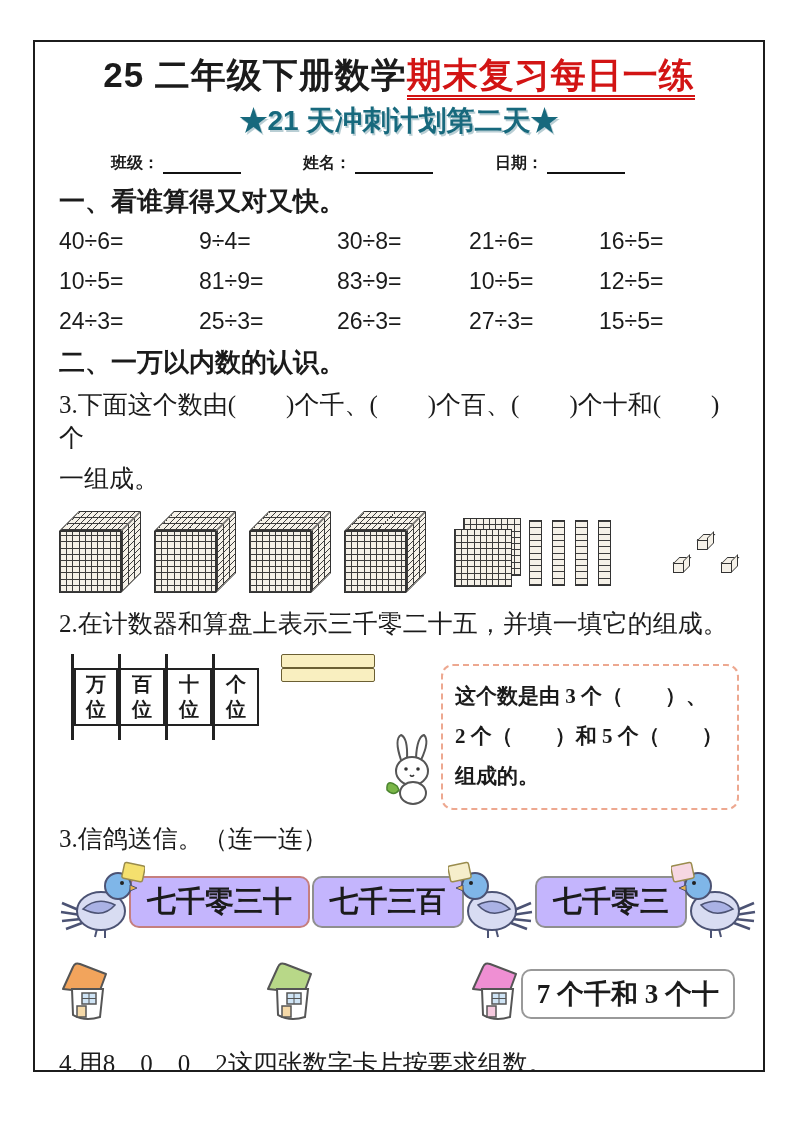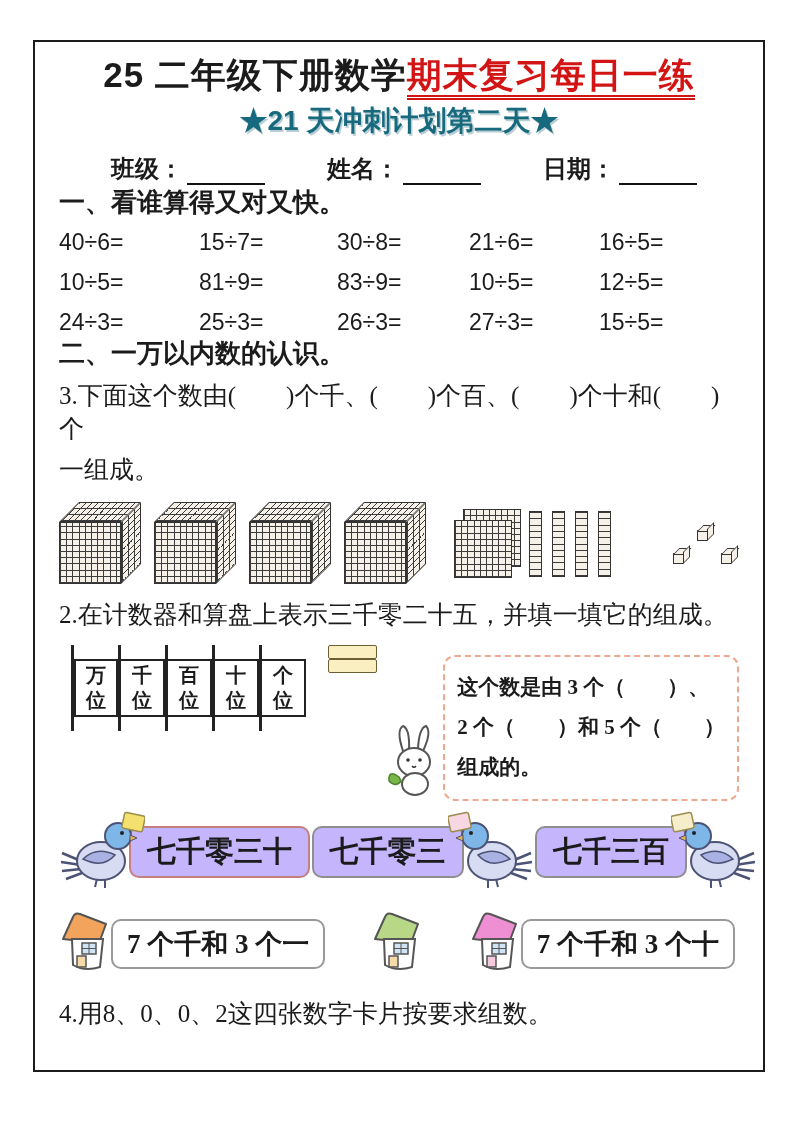--- a/index.html
+++ b/index.html
@@ -11,26 +11,26 @@
     border: 2.5px solid #1c1c1c; background: #fff; padding: 6px 24px; overflow: hidden;
   }
 
   
   .title-line { text-align: center; margin-top: 4px; font-family: "Liberation Sans", sans-serif;
     font-weight: bold; font-size: 35px; letter-spacing: 1px; white-space: nowrap; }
   .title-red { color: #d21414; border-bottom: 5px double #d21414; padding-bottom: 1px; }
   .subtitle { text-align: center; margin-top: 3px; font-family: "Liberation Sans", sans-serif;
     font-weight: bold; font-size: 28px; color: #17697d; text-shadow: 1.5px 1.5px 0 #b9ced4; }
   .info-row { display: flex; margin: 13px 0 0 52px; gap: 62px;
-    font-family: "Liberation Sans", sans-serif; font-weight: bold; font-size: 24px; text-align: center; }
+    font-family: "Liberation Sans", sans-serif; font-weight: bold; font-size: 16px; text-align: center; }
   .info-item { display: flex; align-items: flex-end; }
   .blank { display: inline-block; width: 78px; border-bottom: 2.5px solid #111; height: 1.1em; margin-left: 4px; }
 
   
-  .h-sec { font-size: 26px; font-weight: bold; }
+  .h-sec { font-size: 26px; font-weight: bold; margin-top: 10px; }
   .q-text { font-size: 25px; margin-top: 8px; }
 
   
   .problems { display: grid; grid-template-columns: 140px 138px 132px 130px auto;
     row-gap: 13px; margin-top: 9px; font-family: "Liberation Sans", sans-serif; font-size: 23px; }
 
   
   .blocks-row { display: flex; align-items: center; margin-top: 12px; height: 92px; }
   .grid-bg { background:
       repeating-linear-gradient(90deg, #3c3c3c 0 1px, transparent 1px 6.2px),
@@ -128,21 +128,21 @@
     </div>
     <div class="info-item">
       <span>日期：</span>
         <span class="blank"></span>
     </div>
   </div>
 
   <div class="h-sec">一、看谁算得又对又快。</div>
   <div class="problems">
     <span>40÷6=</span>
-    <span>15÷7=</span>
+    <span>9÷4=</span>
     <span>30÷8=</span>
     <span>21÷6=</span>
     <span>16÷5=</span>
     <span>10÷5=</span>
     <span>81÷9=</span>
     <span>83÷9=</span>
     <span>10÷5=</span>
     <span>12÷5=</span>
     <span>24÷3=</span>
     <span>25÷3=</span>
@@ -196,26 +196,20 @@
   </div>
 
   <div class="q-text">2.在计数器和算盘上表示三千零二十五，并填一填它的组成。</div>
 
   <div class="manip-row">
     <div class="counter">
       <div class="counter-col">
           <div class="c-rod"></div>
         <div class="pbox">
             <span>万位</span>
-          </div>
-        </div>
-      <div class="counter-col">
-          <div class="c-rod"></div>
-        <div class="pbox">
-            <span>千位</span>
           </div>
         </div>
       <div class="counter-col">
           <div class="c-rod"></div>
         <div class="pbox">
             <span>百位</span>
           </div>
         </div>
       <div class="counter-col">
           <div class="c-rod"></div>
@@ -249,20 +243,21 @@
       </svg>
     </div>
 
     <div class="comp-box">
       <div>这个数是由 3 个（　　）、</div>
       <div>2 个（　　）和 5 个（　　）</div>
       <div>组成的。</div>
     </div>
   </div>
 
+  <div class="q-text">3.信鸽送信。（连一连）</div>
 
   <div class="pigeon-row">
     <div class="p-item p-left">
       <div class="pigeon">
         <svg width="86" height="78" viewBox="0 0 86 78">
           <path d="M22 50 L3 42 M22 54 L2 51 M22 58 L3 60 M23 62 L7 68" stroke="#4c5374" stroke-width="2.5" fill="none"></path>
           <ellipse cx="42" cy="50" rx="24" ry="19" fill="#d8dcf2" stroke="#4c5374" stroke-width="2"></ellipse>
           <path d="M24 48 Q38 35 56 44 Q44 58 24 48 Z" fill="#aab2e4" stroke="#4c5374" stroke-width="1.5"></path>
           <circle cx="59" cy="25" r="13" fill="#7fb6e8" stroke="#4c5374" stroke-width="2"></circle>
           <circle cx="63" cy="22" r="2" fill="#222"></circle>
@@ -271,69 +266,66 @@
           <path d="M38 68 L36 76 M46 69 L46 77" stroke="#4c5374" stroke-width="2"></path>
         </svg>
       </div>
       <div class="tag-box" style="border-color: rgb(197, 127, 127);">
         <span>七千零三十</span>
       </div>
     </div>
 
     <div class="p-item p-right">
       <div class="tag-box" style="border-color: rgb(143, 143, 143);">
+        <span>七千三百</span>
+      </div>
+      <div class="pigeon">
+        <svg width="86" height="78" viewBox="0 0 86 78">
+          <path d="M22 50 L3 42 M22 54 L2 51 M22 58 L3 60 M23 62 L7 68" stroke="#4c5374" stroke-width="2.5" fill="none"></path>
+          <ellipse cx="42" cy="50" rx="24" ry="19" fill="#d8dcf2" stroke="#4c5374" stroke-width="2"></ellipse>
+          <path d="M24 48 Q38 35 56 44 Q44 58 24 48 Z" fill="#aab2e4" stroke="#4c5374" stroke-width="1.5"></path>
+          <circle cx="59" cy="25" r="13" fill="#7fb6e8" stroke="#4c5374" stroke-width="2"></circle>
+          <circle cx="63" cy="22" r="2" fill="#222"></circle>
+          <path d="M71 24 L78 27 L71 30 Z" fill="#e8b34b" stroke="#4c5374" stroke-width="1"></path>
+          <rect x="64" y="3" width="21" height="16" rx="2" transform="rotate(12 74 11)" stroke="#9a8c4d" stroke-width="1.5" fill="#f6eecb"></rect>
+          <path d="M38 68 L36 76 M46 69 L46 77" stroke="#4c5374" stroke-width="2"></path>
+        </svg>
+      </div>
+    </div>
+
+    <div class="p-item p-right">
+      <div class="tag-box" style="border-color: rgb(143, 143, 143);">
         <span>七千零三</span>
       </div>
       <div class="pigeon">
         <svg width="86" height="78" viewBox="0 0 86 78">
           <path d="M22 50 L3 42 M22 54 L2 51 M22 58 L3 60 M23 62 L7 68" stroke="#4c5374" stroke-width="2.5" fill="none"></path>
           <ellipse cx="42" cy="50" rx="24" ry="19" fill="#d8dcf2" stroke="#4c5374" stroke-width="2"></ellipse>
           <path d="M24 48 Q38 35 56 44 Q44 58 24 48 Z" fill="#aab2e4" stroke="#4c5374" stroke-width="1.5"></path>
           <circle cx="59" cy="25" r="13" fill="#7fb6e8" stroke="#4c5374" stroke-width="2"></circle>
           <circle cx="63" cy="22" r="2" fill="#222"></circle>
           <path d="M71 24 L78 27 L71 30 Z" fill="#e8b34b" stroke="#4c5374" stroke-width="1"></path>
           <rect x="64" y="3" width="21" height="16" rx="2" transform="rotate(12 74 11)" stroke="#9a8c4d" stroke-width="1.5" fill="#f6d7e2"></rect>
           <path d="M38 68 L36 76 M46 69 L46 77" stroke="#4c5374" stroke-width="2"></path>
         </svg>
       </div>
     </div>
-
-    <div class="p-item p-right">
-      <div class="tag-box" style="border-color: rgb(143, 143, 143);">
-        <span>七千三百</span>
-      </div>
-      <div class="pigeon">
-        <svg width="86" height="78" viewBox="0 0 86 78">
-          <path d="M22 50 L3 42 M22 54 L2 51 M22 58 L3 60 M23 62 L7 68" stroke="#4c5374" stroke-width="2.5" fill="none"></path>
-          <ellipse cx="42" cy="50" rx="24" ry="19" fill="#d8dcf2" stroke="#4c5374" stroke-width="2"></ellipse>
-          <path d="M24 48 Q38 35 56 44 Q44 58 24 48 Z" fill="#aab2e4" stroke="#4c5374" stroke-width="1.5"></path>
-          <circle cx="59" cy="25" r="13" fill="#7fb6e8" stroke="#4c5374" stroke-width="2"></circle>
-          <circle cx="63" cy="22" r="2" fill="#222"></circle>
-          <path d="M71 24 L78 27 L71 30 Z" fill="#e8b34b" stroke="#4c5374" stroke-width="1"></path>
-          <rect x="64" y="3" width="21" height="16" rx="2" transform="rotate(12 74 11)" stroke="#9a8c4d" stroke-width="1.5" fill="#f6eecb"></rect>
-          <path d="M38 68 L36 76 M46 69 L46 77" stroke="#4c5374" stroke-width="2"></path>
-        </svg>
-      </div>
-    </div>
   </div>
 
   <div class="house-row">
     <div class="h-item">
       <div class="house">
         <svg width="64" height="66" viewBox="0 0 64 66">
           <path d="M4 30 L14 8 Q16 3 21 5 L47 15 L40 34 Z" stroke="#555" stroke-width="2" stroke-linejoin="round" fill="#f2a45c"></path>
           <path d="M13 30 L44 30 L41 58 Q26 63 14 56 Z" fill="#fff" stroke="#555" stroke-width="2"></path>
           <rect x="23" y="34" width="14" height="11" fill="#cfe4f5" stroke="#555" stroke-width="1.5"></rect>
           <path d="M30 34 V45 M23 39.5 H37" stroke="#555" stroke-width="1"></path>
           <rect x="18" y="47" width="9" height="11" fill="#f5d9a8" stroke="#555" stroke-width="1.5"></rect>
         </svg>
       </div>
-      <div class="h-tag">
-        <span>7 个千和 3 个一</span>
-      </div>
     </div>
 
     <div class="h-item">
       <div class="house">
         <svg width="64" height="66" viewBox="0 0 64 66">
           <path d="M4 30 L14 8 Q16 3 21 5 L47 15 L40 34 Z" stroke="#555" stroke-width="2" stroke-linejoin="round" fill="#b8d888"></path>
           <path d="M13 30 L44 30 L41 58 Q26 63 14 56 Z" fill="#fff" stroke="#555" stroke-width="2"></path>
           <rect x="23" y="34" width="14" height="11" fill="#cfe4f5" stroke="#555" stroke-width="1.5"></rect>
           <path d="M30 34 V45 M23 39.5 H37" stroke="#555" stroke-width="1"></path>
           <rect x="18" y="47" width="9" height="11" fill="#f5d9a8" stroke="#555" stroke-width="1.5"></rect>

